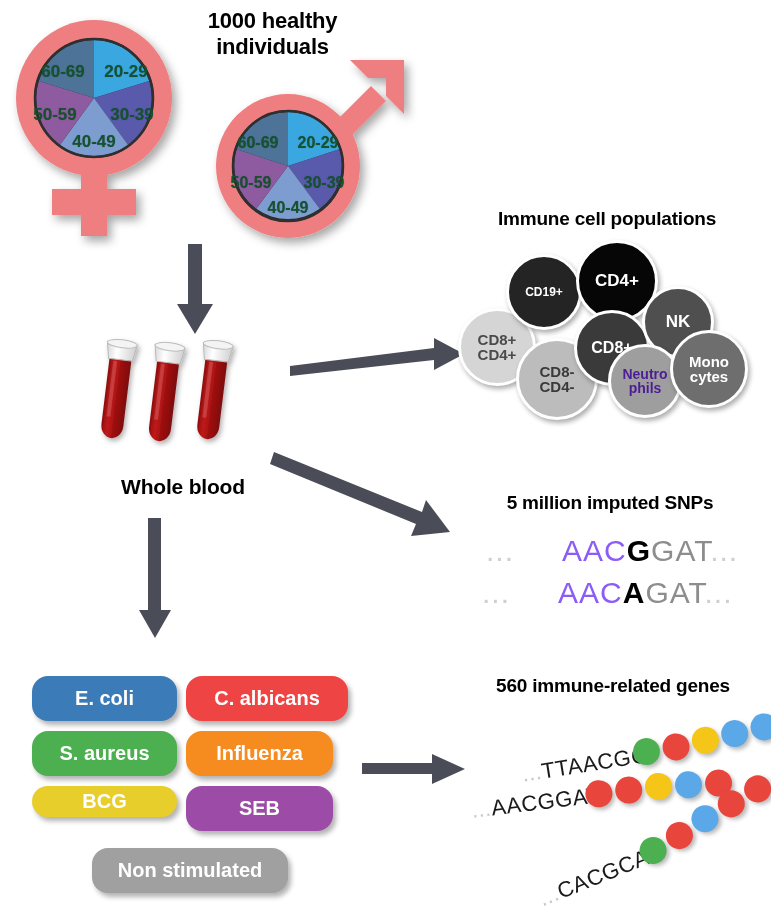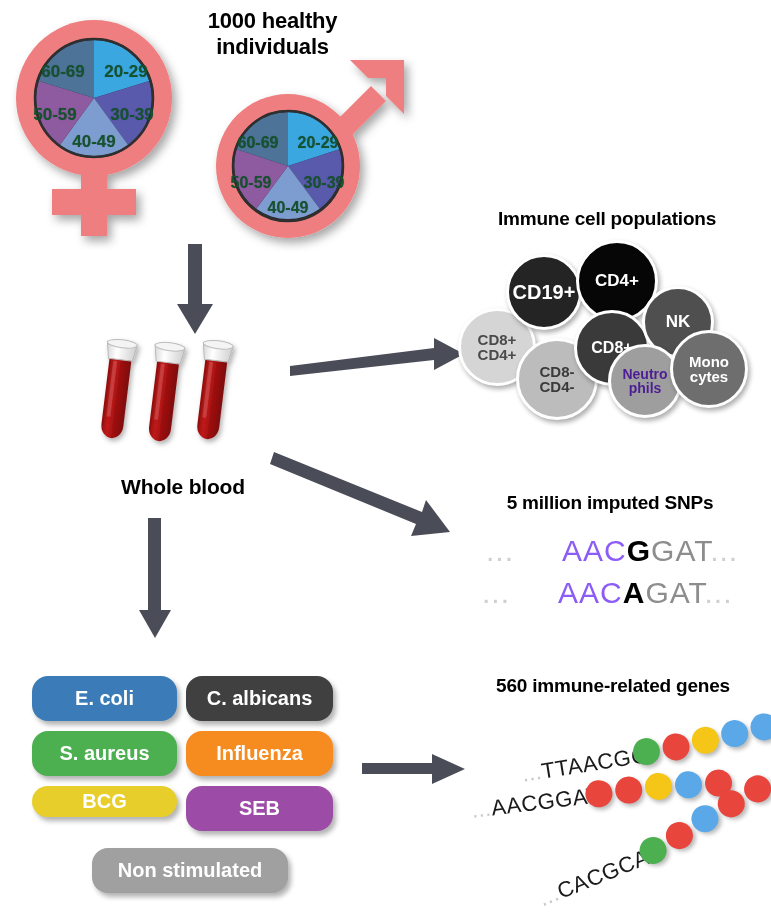--- a/index.html
+++ b/index.html
@@ -272,21 +272,21 @@
       </div>
     </div>
 
     <div class="cell" style="left:58px; top:100px; width:82px; height:82px; background:#bcbcbc; color:#3a3a3a; font-size:15px;">
       <div>
         <span>CD8-</span>
         <span>CD4-</span>
       </div>
     </div>
 
-    <div class="cell" style="left:48px; top:16px; width:76px; height:76px; background:#242424; color:#ffffff; font-size:20px;">
+    <div class="cell" style="left:48px; top:16px; width:76px; height:76px; background:#242424; color:#ffffff; font-size:12px;">
       <div>
           <span>CD19+</span>
         </div>
     </div>
 
     <div class="cell" style="left:118px; top:2px; width:82px; height:82px; background:#060606; color:#ffffff; font-size:17px;">
       <div>
           <span>CD4+</span>
         </div>
     </div>
@@ -324,21 +324,21 @@
     <span class="dots">...</span><span class="dim">AAC</span><span class="strong">G</span><span class="dim2">GAT</span><span class="dots">...</span>
   </div>
 
   <div class="snp-line" style="left:482px; top:576px; font-size:30px;">
     <span class="dots">...</span><span class="dim">AAC</span><span class="strong">A</span><span class="dim2">GAT</span><span class="dots">...</span>
   </div>
 
   <div class="pill" style="left:32px; top:676px; width:145px; height:45px; background:#3b7cb8; font-size:20px;">
     <span>E. coli</span>
   </div>
-  <div class="pill" style="left:186px; top:676px; width:147px; height:45px; background:#404040; font-size:20px;">
+  <div class="pill" style="left:186px; top:676px; width:162px; height:45px; background:#ef4444; font-size:20px;">
     <span>C. albicans</span>
   </div>
 
   <div class="pill" style="left:32px; top:731px; width:145px; height:45px; background:#4cb050; font-size:20px;">
     <span>S. aureus</span>
   </div>
   <div class="pill" style="left:186px; top:731px; width:147px; height:45px; background:#f68b1f; font-size:20px;">
     <span>Influenza</span>
   </div>
 

